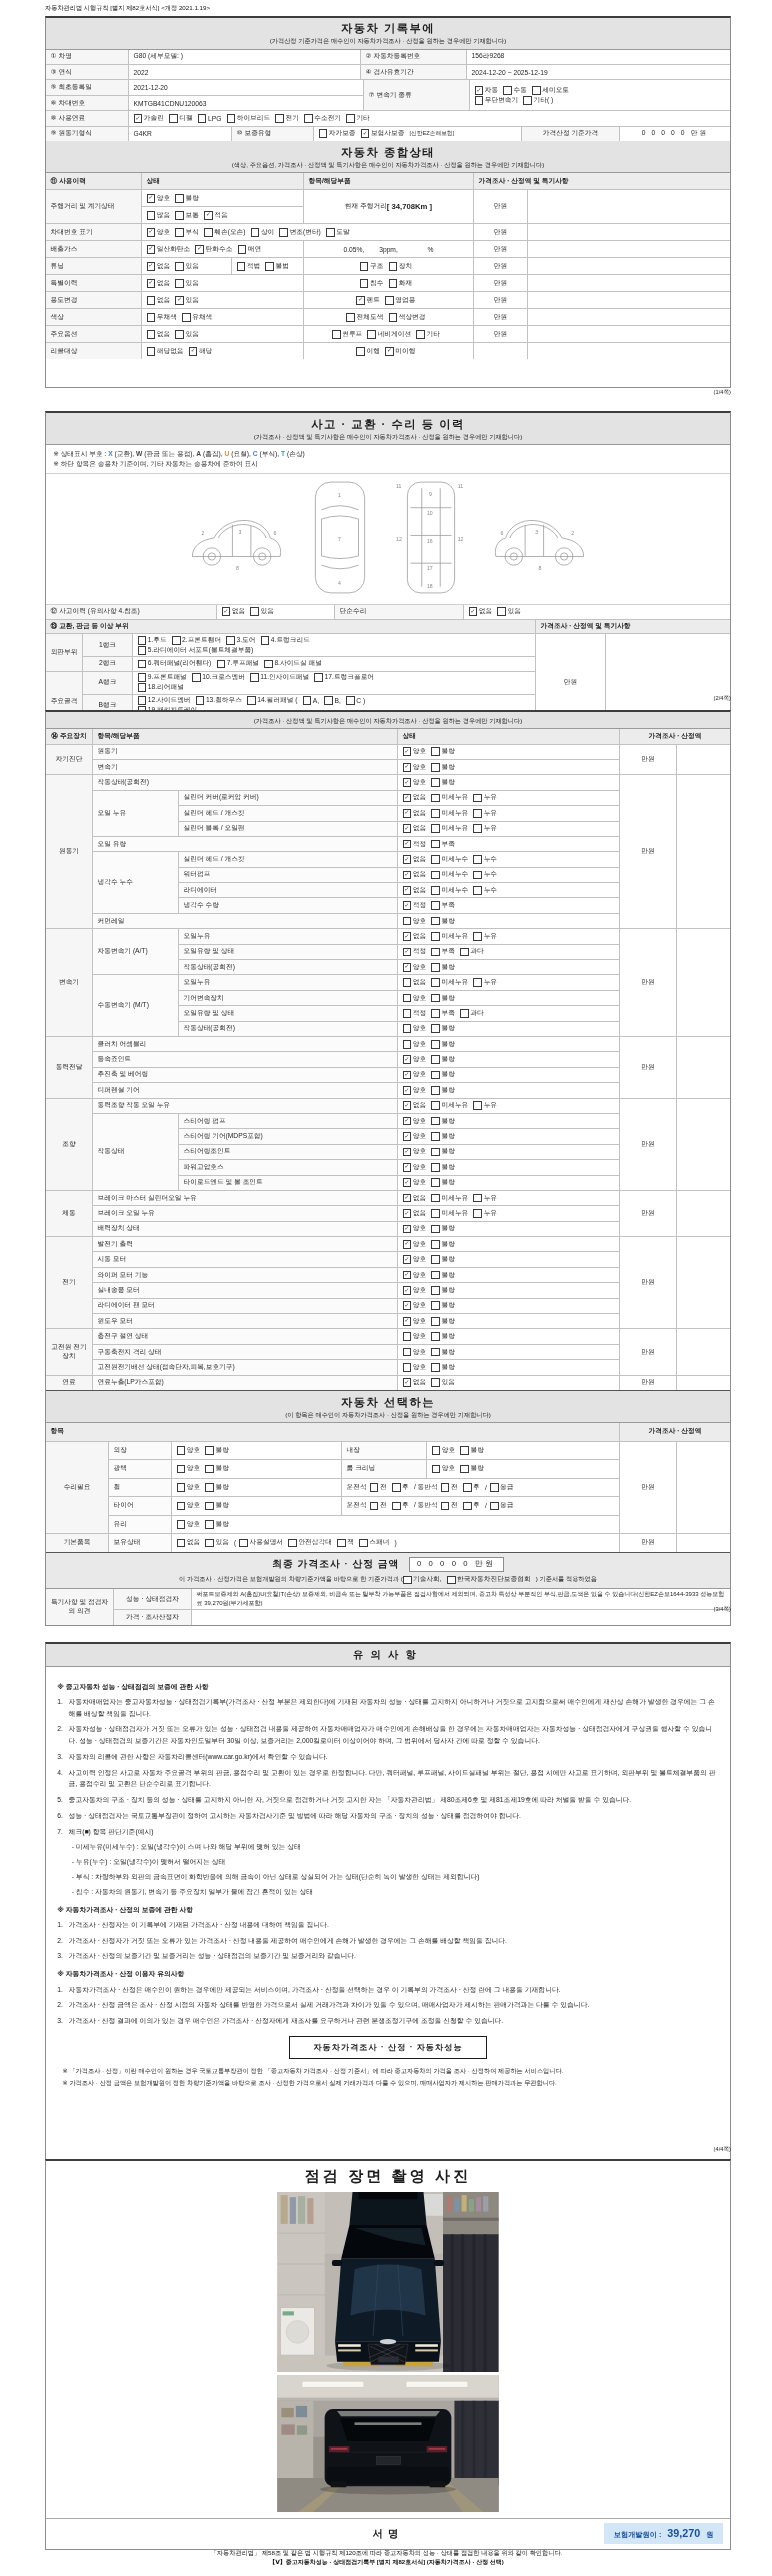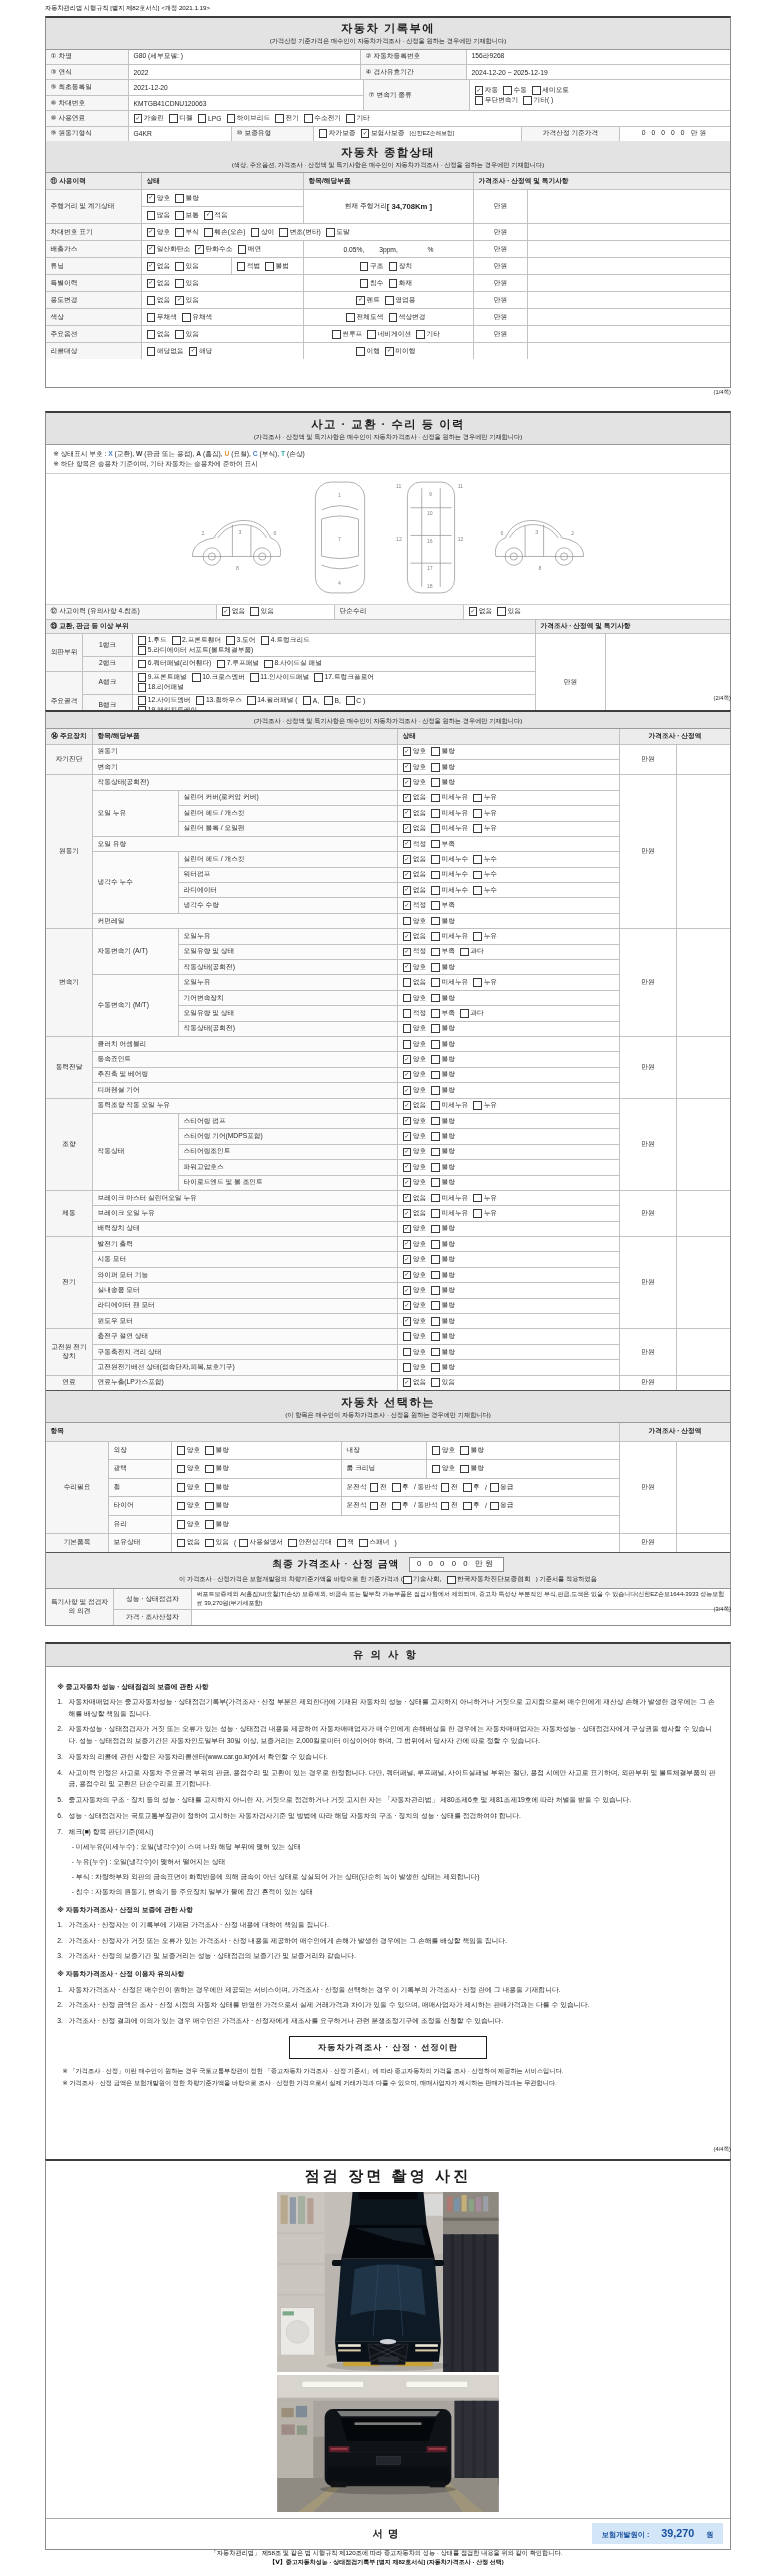--- a/index.html
+++ b/index.html
@@ -82,21 +82,21 @@
   .defnote{font-size:6.2px;margin:2.1px 5.2px;color:#222;}
   
   .ptitle{font-size:15px;font-weight:700;text-align:center;letter-spacing:3.1px;padding:6.2px 0 3.1px;}
   .pframe{display:block;margin:3.1px auto;}
   .signrow{border-top:0.5px solid #aaa;margin-top:5.2px;height:30px;position:relative;
            display:flex;align-items:center;justify-content:center;}
   .signlabel{font-size:10.3px;font-weight:700;letter-spacing:5.2px;}
   .premium{position:absolute;right:7.2px;top:4.1px;background:#d3e6f8;padding:4.1px 9.3px;
            display:flex;align-items:baseline;}
   .plab{font-size:7.2px;font-weight:700;color:#17509e;}
-  .pnum{font-size:10.8px;font-weight:700;color:#17509e;margin:0 12px;}
+  .pnum{font-size:10.8px;font-weight:700;color:#17509e;margin:0 6px;}
   .footer{position:absolute;left:0;top:2548px;width:773px;text-align:center;font-size:6.2px;
           line-height:1.6;color:#111;}
   .f2{font-weight:700;font-size:6px;}
   svg text{font-family:"Liberation Sans","DejaVu Sans",sans-serif;}
 </style>
 </head>
 <body>
 
 <div class="topline">자동차관리법 시행규칙 [별지 제82호서식] &lt;개정 2021.1.19&gt;</div>
 
@@ -1735,21 +1735,21 @@
         </div>
         <div class="nitem">
           <span class="nno">2.</span>
           <span class="nbd">가격조사 · 산정 금액은 조사 · 산정 시점의 자동차 상태를 반영한 가격으로서 실제 거래가격과 차이가 있을 수 있으며, 매매사업자가 제시하는 판매가격과는 다를 수 있습니다.</span>
         </div>
         <div class="nitem">
           <span class="nno">3.</span>
           <span class="nbd">가격조사 · 산정 결과에 이의가 있는 경우 매수인은 가격조사 · 산정자에게 재조사를 요구하거나 관련 분쟁조정기구에 조정을 신청할 수 있습니다.</span>
         </div>
       </div>
-    <div class="defbox">자동차가격조사 · 산정 · 선정이란</div>
+    <div class="defbox">자동차가격조사 · 산정 · 자동차성능</div>
     <div class="defnote">※ 「가격조사 · 산정」이란 매수인이 원하는 경우 국토교통부장관이 정한 「중고자동차 가격조사 · 산정 기준서」에 따라 중고자동차의 가격을 조사 · 산정하여 제공하는 서비스입니다.</div>
     <div class="defnote">※ 가격조사 · 산정 금액은 보험개발원이 정한 차량기준가액을 바탕으로 조사 · 산정한 가격으로서 실제 거래가격과 다를 수 있으며, 매매사업자가 제시하는 판매가격과는 무관합니다.</div>
   </div>
 </div>
 <div class="pg" style="top:2146px;">(4/4쪽)</div>
 
 <div class="box" style="top:2159px;min-height:389px;">
   <div class="ptitle">점검 장면 촬영 사진</div>
 
   <svg class="pframe" width="222" height="180" viewBox="0 0 430 350">

